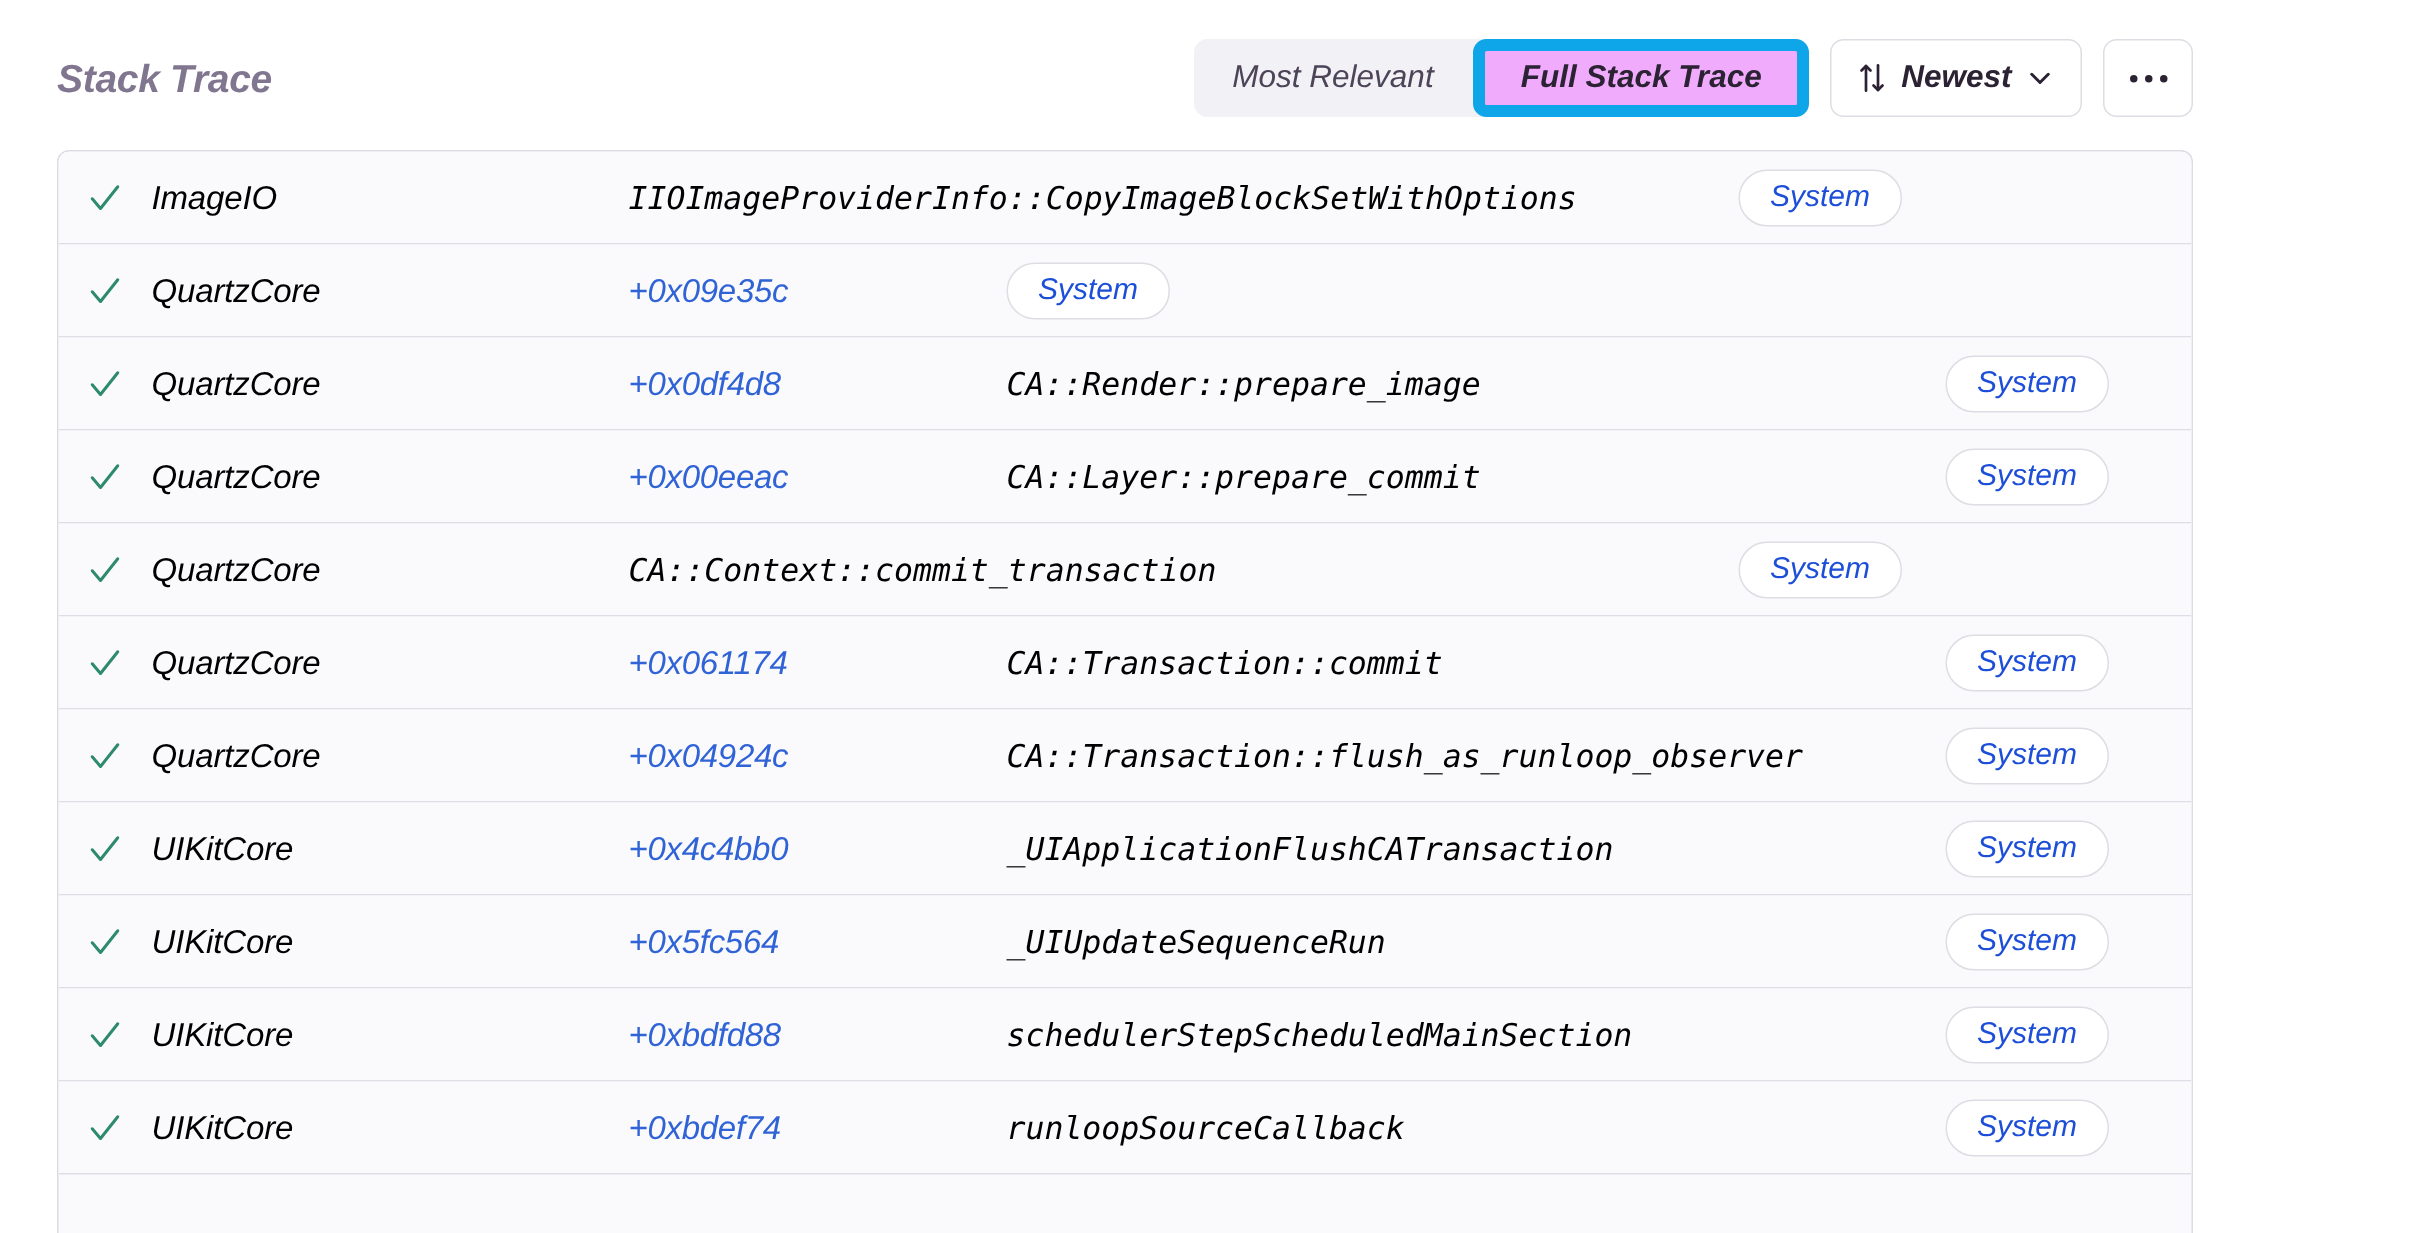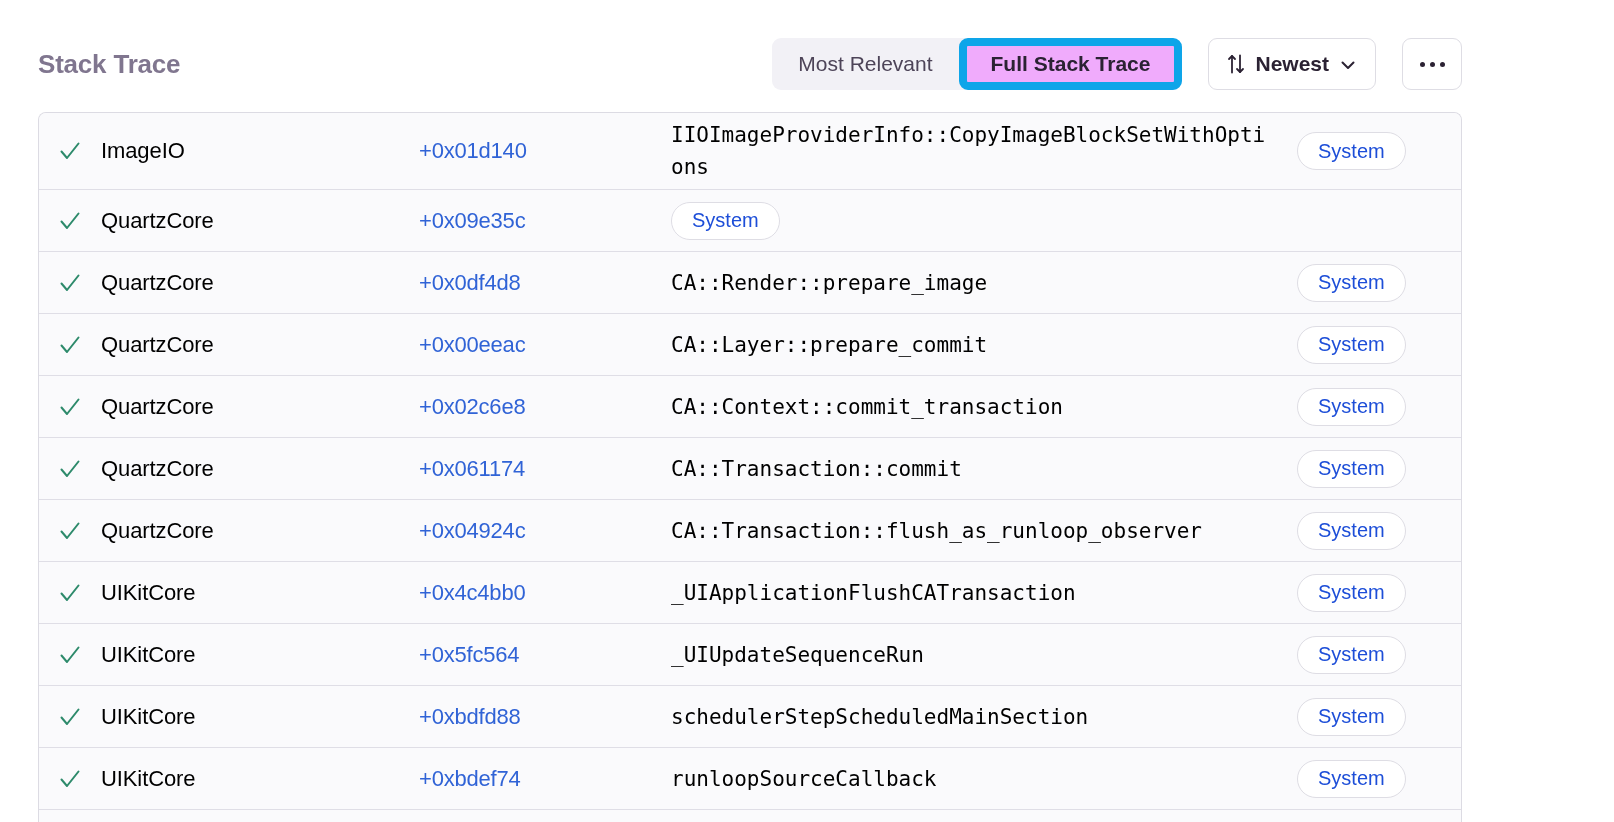--- a/index.html
+++ b/index.html
@@ -14,21 +14,22 @@
     overflow: hidden;
     font-family: "Liberation Sans", sans-serif;
     -webkit-font-smoothing: antialiased;
   }
 
   .page {
     position: relative;
     width: 1500px;
     height: 822px;
     box-sizing: border-box;
-    padding: 16px 38px;
+    padding: 4px 38px;
+    font-style: italic;
   }
 
   
   .header {
     height: 96px;
     display: flex;
     align-items: center;
     justify-content: space-between;
   }
 
@@ -36,21 +37,21 @@
     font-size: 26px;
     font-weight: bold;
     color: #80768f;
     letter-spacing: -0.2px;
     white-space: nowrap;
   }
 
   .header-controls {
     display: flex;
     align-items: flex-end;
-    gap: 26px;
+    gap: 14px;
   }
 
   
   .segmented {
     display: flex;
     align-items: center;
     background: #f2f1f6;
     border-radius: 9px;
     height: 52px;
     box-sizing: border-box;
@@ -267,21 +268,20 @@
 
     <div class="frame-row">
       <div class="col-check">
         <span class="check-icon">
           <svg viewBox="0 0 24 24" width="24" height="24" fill="none" stroke="#2d8a6b" stroke-width="2" stroke-linecap="round" stroke-linejoin="round">
               <path d="M3.5 12.5 L9 19 L20.5 4.5"></path>
             </svg>
         </span>
       </div>
       <div class="col-module">ImageIO</div>
-      <div class="col-offset">+0x01d140</div>
       <div class="col-symbol">IIOImageProviderInfo::CopyImageBlockSetWithOptions</div>
       <div class="col-badge">
         <span class="badge">System</span>
       </div>
     </div>
 
     <div class="frame-row">
       <div class="col-check">
         <span class="check-icon">
           <svg viewBox="0 0 24 24" width="24" height="24" fill="none" stroke="#2d8a6b" stroke-width="2" stroke-linecap="round" stroke-linejoin="round">
@@ -330,21 +330,20 @@
 
     <div class="frame-row">
       <div class="col-check">
         <span class="check-icon">
           <svg viewBox="0 0 24 24" width="24" height="24" fill="none" stroke="#2d8a6b" stroke-width="2" stroke-linecap="round" stroke-linejoin="round">
               <path d="M3.5 12.5 L9 19 L20.5 4.5"></path>
             </svg>
         </span>
       </div>
       <div class="col-module">QuartzCore</div>
-      <div class="col-offset">+0x02c6e8</div>
       <div class="col-symbol">CA::Context::commit_transaction</div>
       <div class="col-badge">
         <span class="badge">System</span>
       </div>
     </div>
 
     <div class="frame-row">
       <div class="col-check">
         <span class="check-icon">
           <svg viewBox="0 0 24 24" width="24" height="24" fill="none" stroke="#2d8a6b" stroke-width="2" stroke-linecap="round" stroke-linejoin="round">

